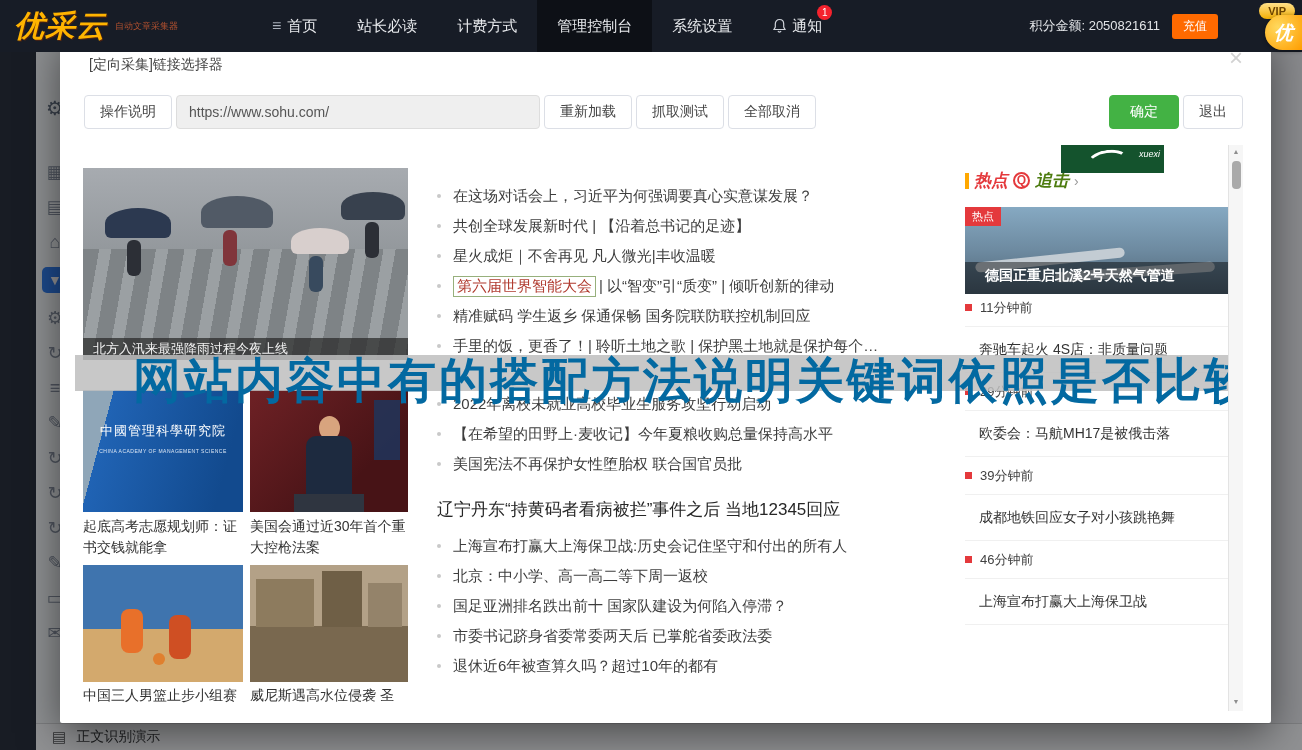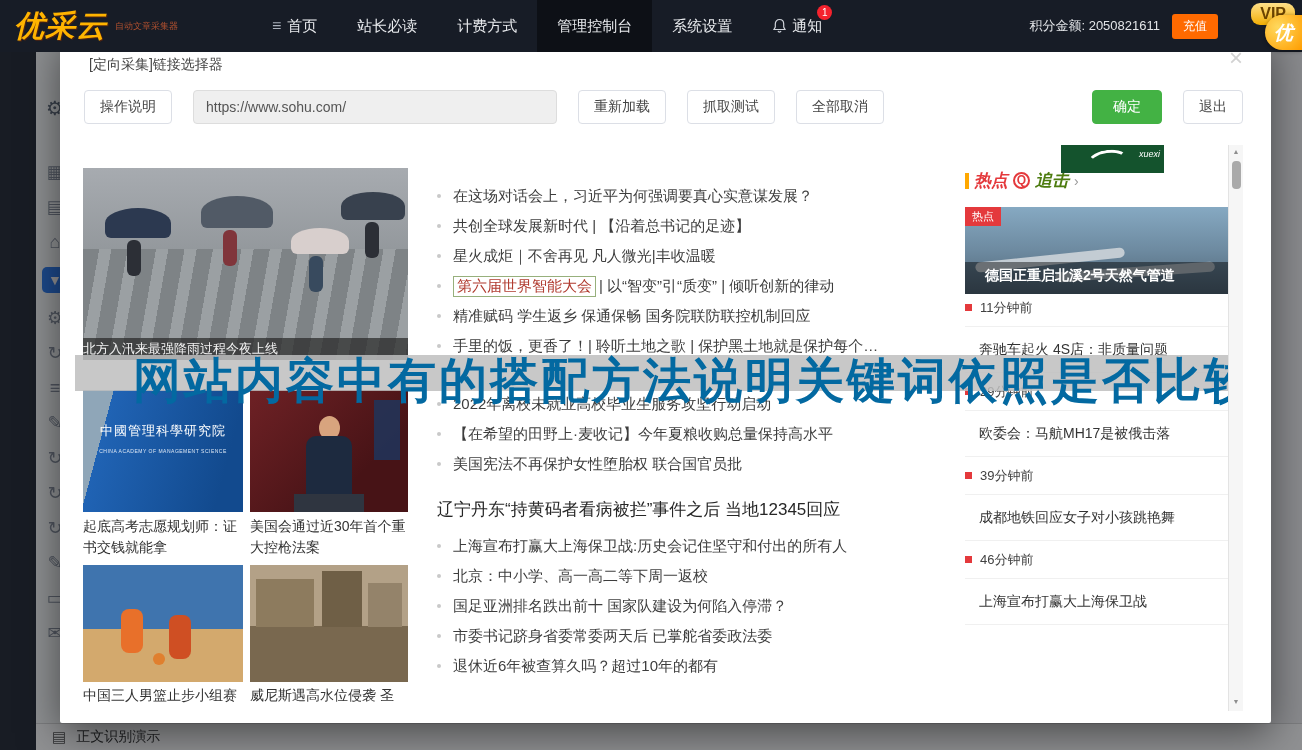--- a/index.html
+++ b/index.html
@@ -13,42 +13,42 @@
   .logo-text{font-size:30px;font-weight:bold;font-style:italic;color:#ffb400;letter-spacing:1px;text-shadow:1px 1px 0 rgba(120,40,0,.6)}
   .logo-tag{margin-left:8px;font-size:9px;color:#b0502f;line-height:11px;width:78px}
   .nav-items{display:flex;height:52px;align-items:stretch}
   .nav-item{display:flex;align-items:center;padding:0 20px;font-size:15px;cursor:pointer;position:relative;white-space:nowrap}
   .nav-item.active{background:#0d1016}
   .hamburger{margin-right:6px;color:#aab0bb;font-size:16px}
   .bell{margin-right:5px;display:inline-flex}
   .nbadge{position:absolute;top:5px;right:10px;background:#f5222d;color:#fff;border-radius:50%;width:15px;height:15px;font-size:10px;line-height:15px;text-align:center}
   .nav-right{margin-left:auto;display:flex;align-items:center;gap:12px;padding-right:84px;font-size:13px;color:#e3e5e8}
   .recharge{background:#ff6a00;color:#fff;border:none;border-radius:3px;font-size:12px;padding:4px 11px;cursor:pointer;font-family:inherit}
-  .vip{position:absolute;top:3px;right:7px;z-index:41;background:linear-gradient(#ffe08a,#f2ae04);color:#6b4300;font-weight:bold;font-size:16px;padding:2px 9px;border-radius:9px}
+  .vip{position:absolute;top:3px;right:7px;z-index:41;background:linear-gradient(#ffe08a,#f2ae04);color:#6b4300;font-weight:bold;font-size:11px;padding:2px 9px;border-radius:9px}
   .you-widget{position:absolute;top:15px;right:0;z-index:41;width:37px;height:35px;border-radius:18px 0 0 18px;background:radial-gradient(circle at 35% 35%,#ffd95e,#ff9d00);color:#fff;font-weight:bold;font-style:italic;font-size:19px;display:flex;align-items:center;justify-content:center;box-shadow:0 1px 4px rgba(0,0,0,.4)}
 
   
   .admin{position:absolute;left:0;top:52px;width:100%;height:698px;background:#f2f3f5;z-index:0}
   .rail{position:absolute;left:0;top:0;width:36px;height:100%;background:#262b35}
   .icon-col{position:absolute;left:36px;top:0;width:38px;height:671px;background:#fafbfc;display:flex;flex-direction:column;align-items:center}
   .gear-top{margin-top:44px;font-size:20px;color:#5f6b7a}
   .side-icons{margin-top:42px;display:flex;flex-direction:column;align-items:center;gap:15px}
   .side-icons .sic{font-size:18px;line-height:20px;color:#8a93a0;cursor:pointer}
   .side-icons .sic.active{background:#2d7cf0;color:#fff;width:26px;height:26px;border-radius:5px;display:flex;align-items:center;justify-content:center;font-size:14px}
   .bottom-strip{position:absolute;left:36px;bottom:0;right:0;height:27px;background:#fff;border-top:1px solid #d9d9d9;display:flex;align-items:center;gap:10px;padding-left:16px;font-size:14px;color:#333}
   .bicon{color:#555;font-size:15px}
 
   
   .dim{position:absolute;inset:0;background:rgba(8,10,15,.45);z-index:10}
 
   
   .modal{position:absolute;left:60px;top:36px;width:1211px;height:687px;background:#fff;z-index:20;box-shadow:0 10px 40px rgba(0,0,0,.5);border-radius:2px}
   .modal-title{position:absolute;left:29px;top:20px;font-size:14px;color:#444}
   .modal-close{position:absolute;right:28px;top:10px;font-size:24px;color:#d2d2d2;cursor:pointer;line-height:24px}
-  .toolbar{position:absolute;left:24px;top:59px;right:28px;height:23px;display:flex;gap:21px;align-items:center}
+  .toolbar{position:absolute;left:24px;top:59px;right:28px;height:23px;display:flex;gap:4px;}
   .btn{height:34px;border:1px solid #dcdfe6;background:#fff;border-radius:4px;font-size:14px;color:#444;padding:0 15px;cursor:pointer;font-family:inherit;white-space:nowrap}
   .url-input{width:364px;height:34px;border:1px solid #ddd;background:#efefef;border-radius:4px;font-size:14px;color:#555;padding:0 12px;font-family:inherit}
   .counter{display:flex;align-items:center;height:34px;border:1px solid #dcdfe6;background:#f7f7f7;border-radius:4px;font-size:14px;color:#444;padding:0 15px;white-space:nowrap}
   .btn.green{background:#43b244;border-color:#43b244;color:#fff;margin-left:auto;padding:0 20px}
 
   
   .content{position:absolute;left:15px;top:109px;width:1168px;height:566px;background:#fff;overflow:hidden}
 
   .banner{position:absolute;left:986px;top:0;width:103px;height:28px;background:#14532d;z-index:2;overflow:hidden;color:#fff}
   .banner .swoosh{position:absolute;left:26px;top:5px;width:42px;height:24px;border:3px solid transparent;border-top-color:#fff;border-radius:50%;transform:rotate(-8deg)}
@@ -57,21 +57,21 @@
   .hero{position:absolute;left:8px;top:23px;width:325px;height:192px;overflow:hidden;background:linear-gradient(#a7abb0,#8e9397 55%,#75797d)}
   .street{position:absolute;bottom:0;width:100%;height:58%;background:repeating-linear-gradient(100deg,#7e8386 0 16px,#9ba0a3 16px 28px)}
   .um{position:absolute;border-radius:50% 50% 6px 6px}
   .u1{left:22px;top:40px;width:66px;height:30px;background:#2c3950}
   .u2{left:118px;top:28px;width:72px;height:32px;background:#515a66}
   .u3{left:208px;top:60px;width:58px;height:26px;background:#d8cfcd}
   .u4{left:258px;top:24px;width:64px;height:28px;background:#38414e}
   .p{position:absolute;width:14px;height:36px;border-radius:6px;background:#2c2f36}
   .p1{left:44px;top:72px}.p2{left:140px;top:62px;background:#80353b}
   .p3{left:226px;top:88px;background:#384a5e}.p4{left:282px;top:54px}
-  .hero-cap{position:absolute;bottom:0;left:0;right:0;height:22px;background:rgba(40,40,40,.72);color:#f2f2f2;font-size:13px;line-height:22px;padding-left:0;white-space:nowrap;overflow:hidden}
+  .hero-cap{position:absolute;bottom:0;left:0;right:0;height:22px;background:rgba(40,40,40,.72);color:#f2f2f2;font-size:13px;line-height:22px;padding-left:10px;white-space:nowrap;overflow:hidden}
 
   .news{position:absolute;left:362px;top:36px;width:516px;list-style:none}
   .news li{height:30px;display:flex;align-items:center;font-size:15px;color:#3d3d3d;white-space:nowrap;overflow:hidden}
   .news .dot{width:4px;height:4px;border-radius:50%;background:#c9c9c9;margin-right:12px;flex-shrink:0}
   .news li.gap{margin-top:28px}
   .news li.big{height:44px;margin-top:8px;font-size:17px;color:#262626}
   .boxed{border:1px solid #97b07c;color:#b03a2e;padding:0 3px;margin-right:3px}
 
   .hot-head{position:absolute;left:890px;top:24px;display:flex;align-items:center;gap:5px}
   .ybar{width:4px;height:16px;background:#ffa800}

